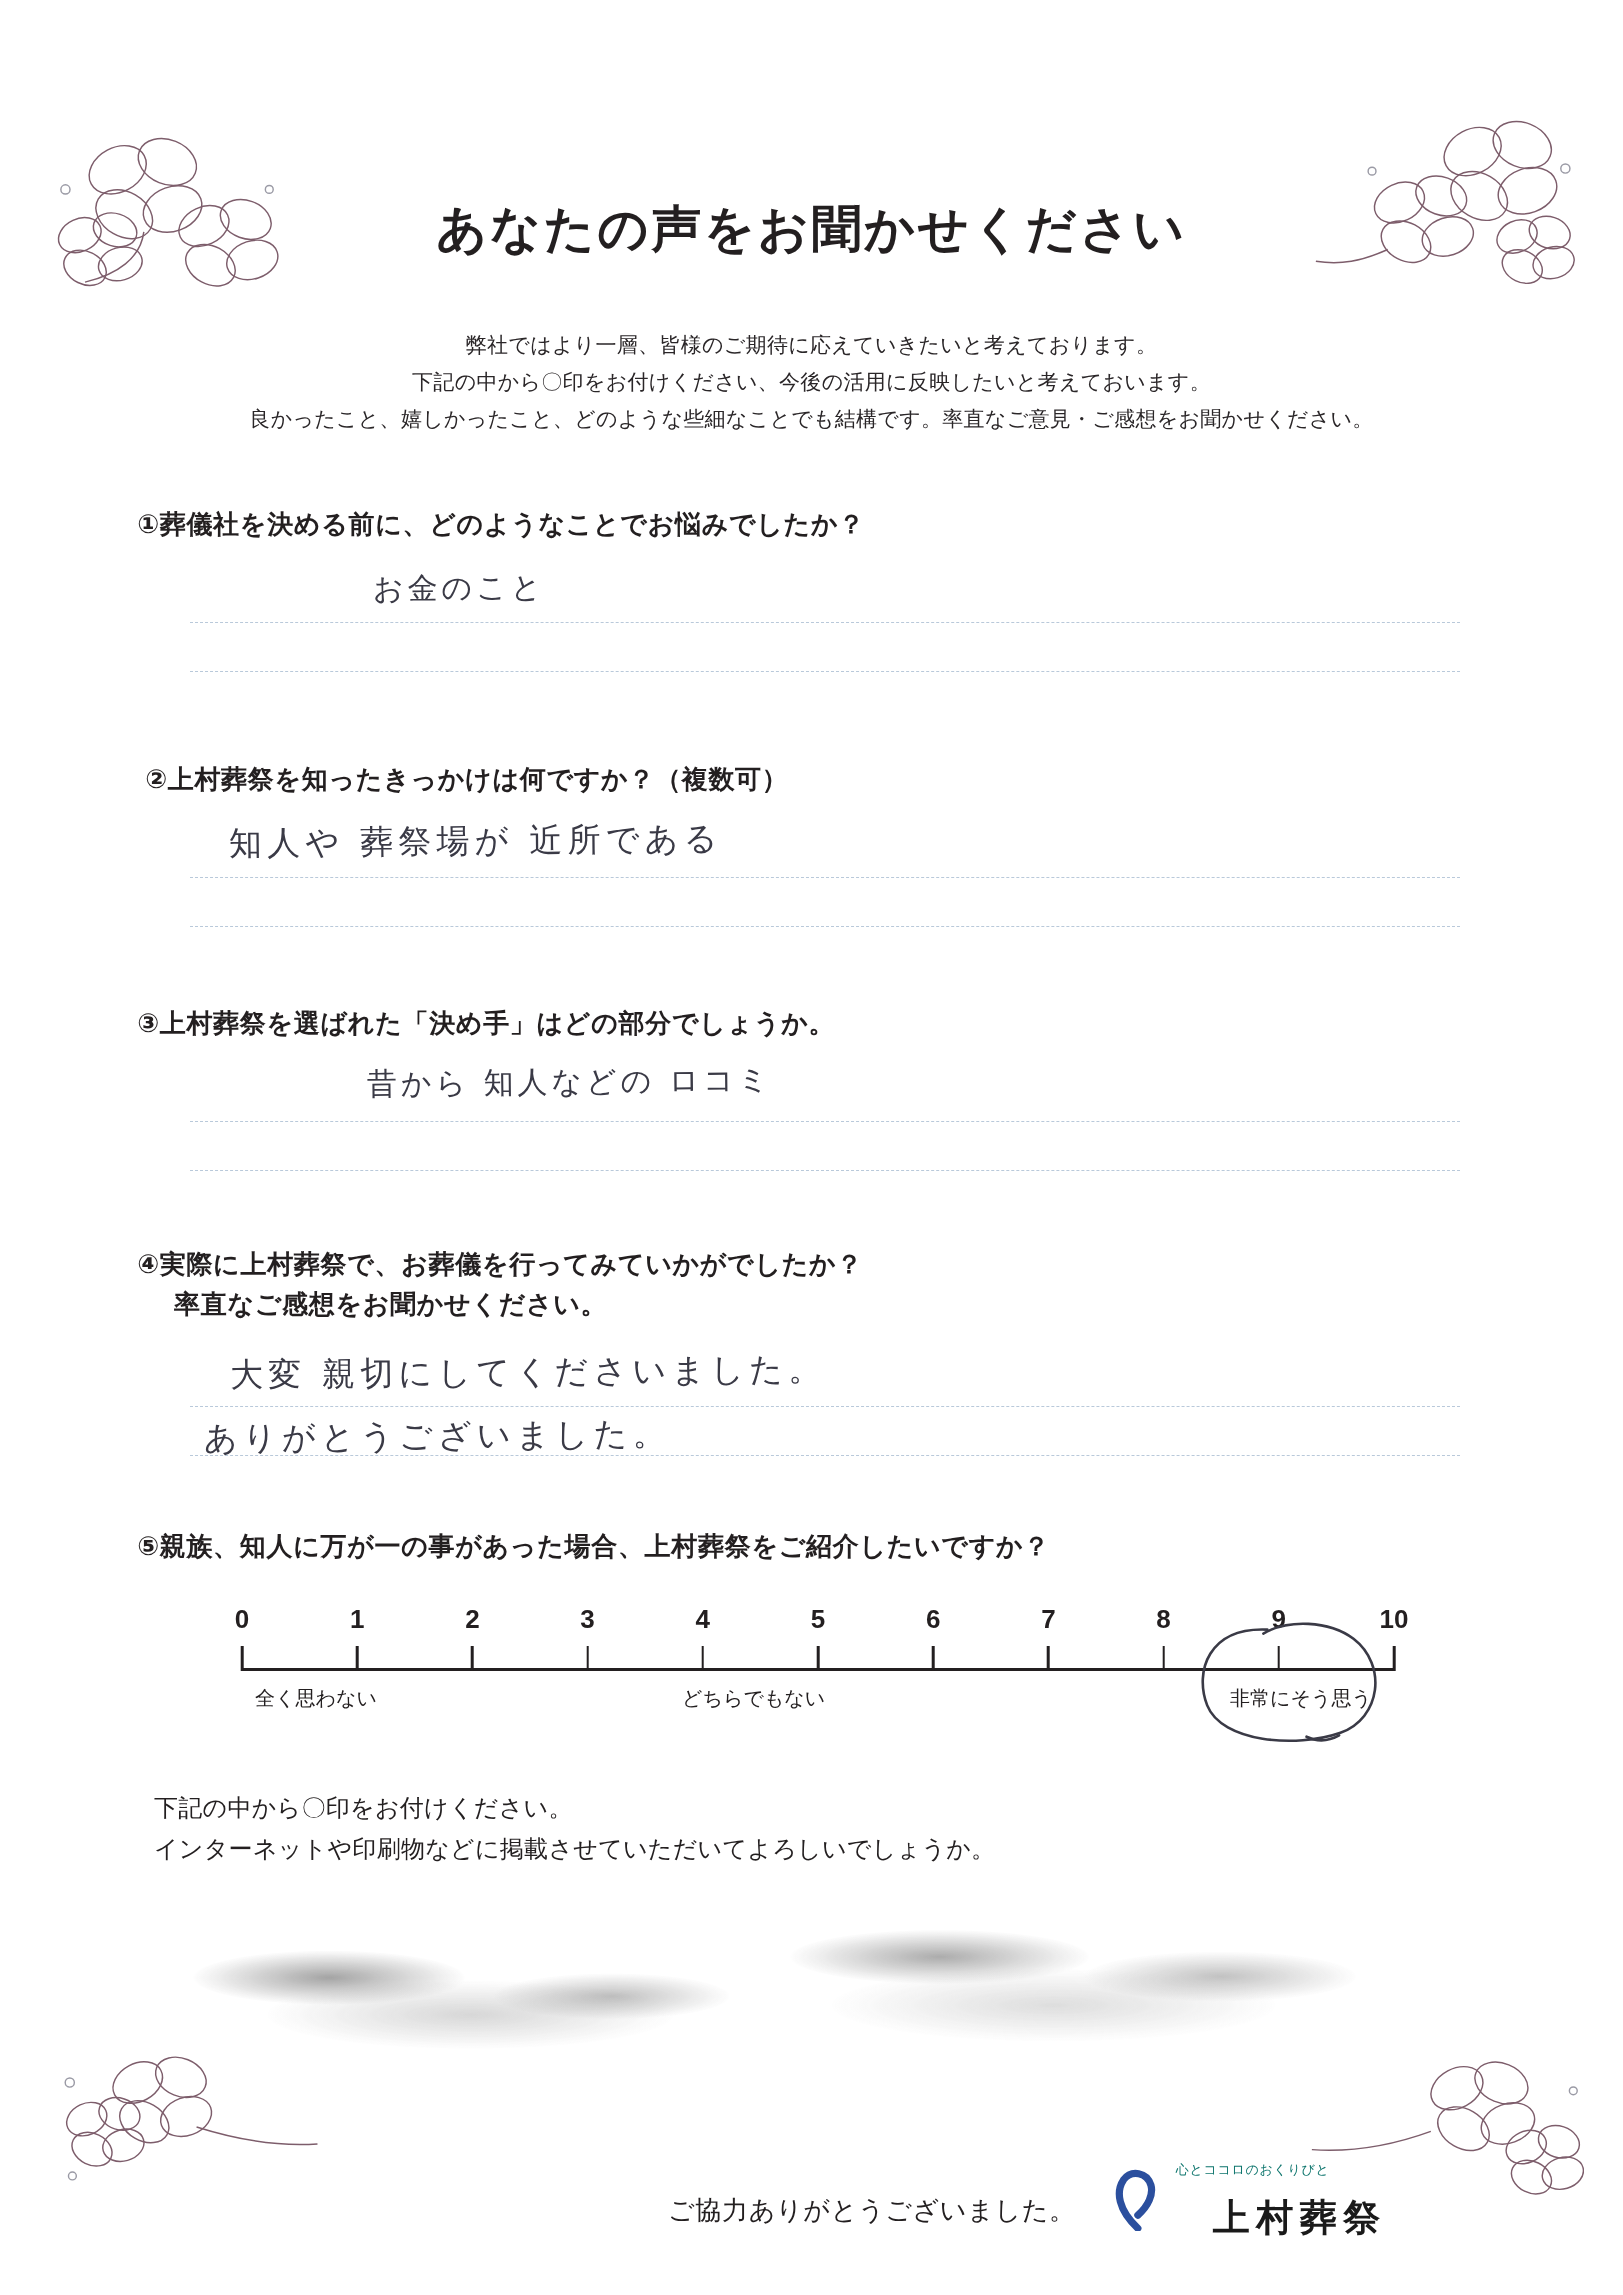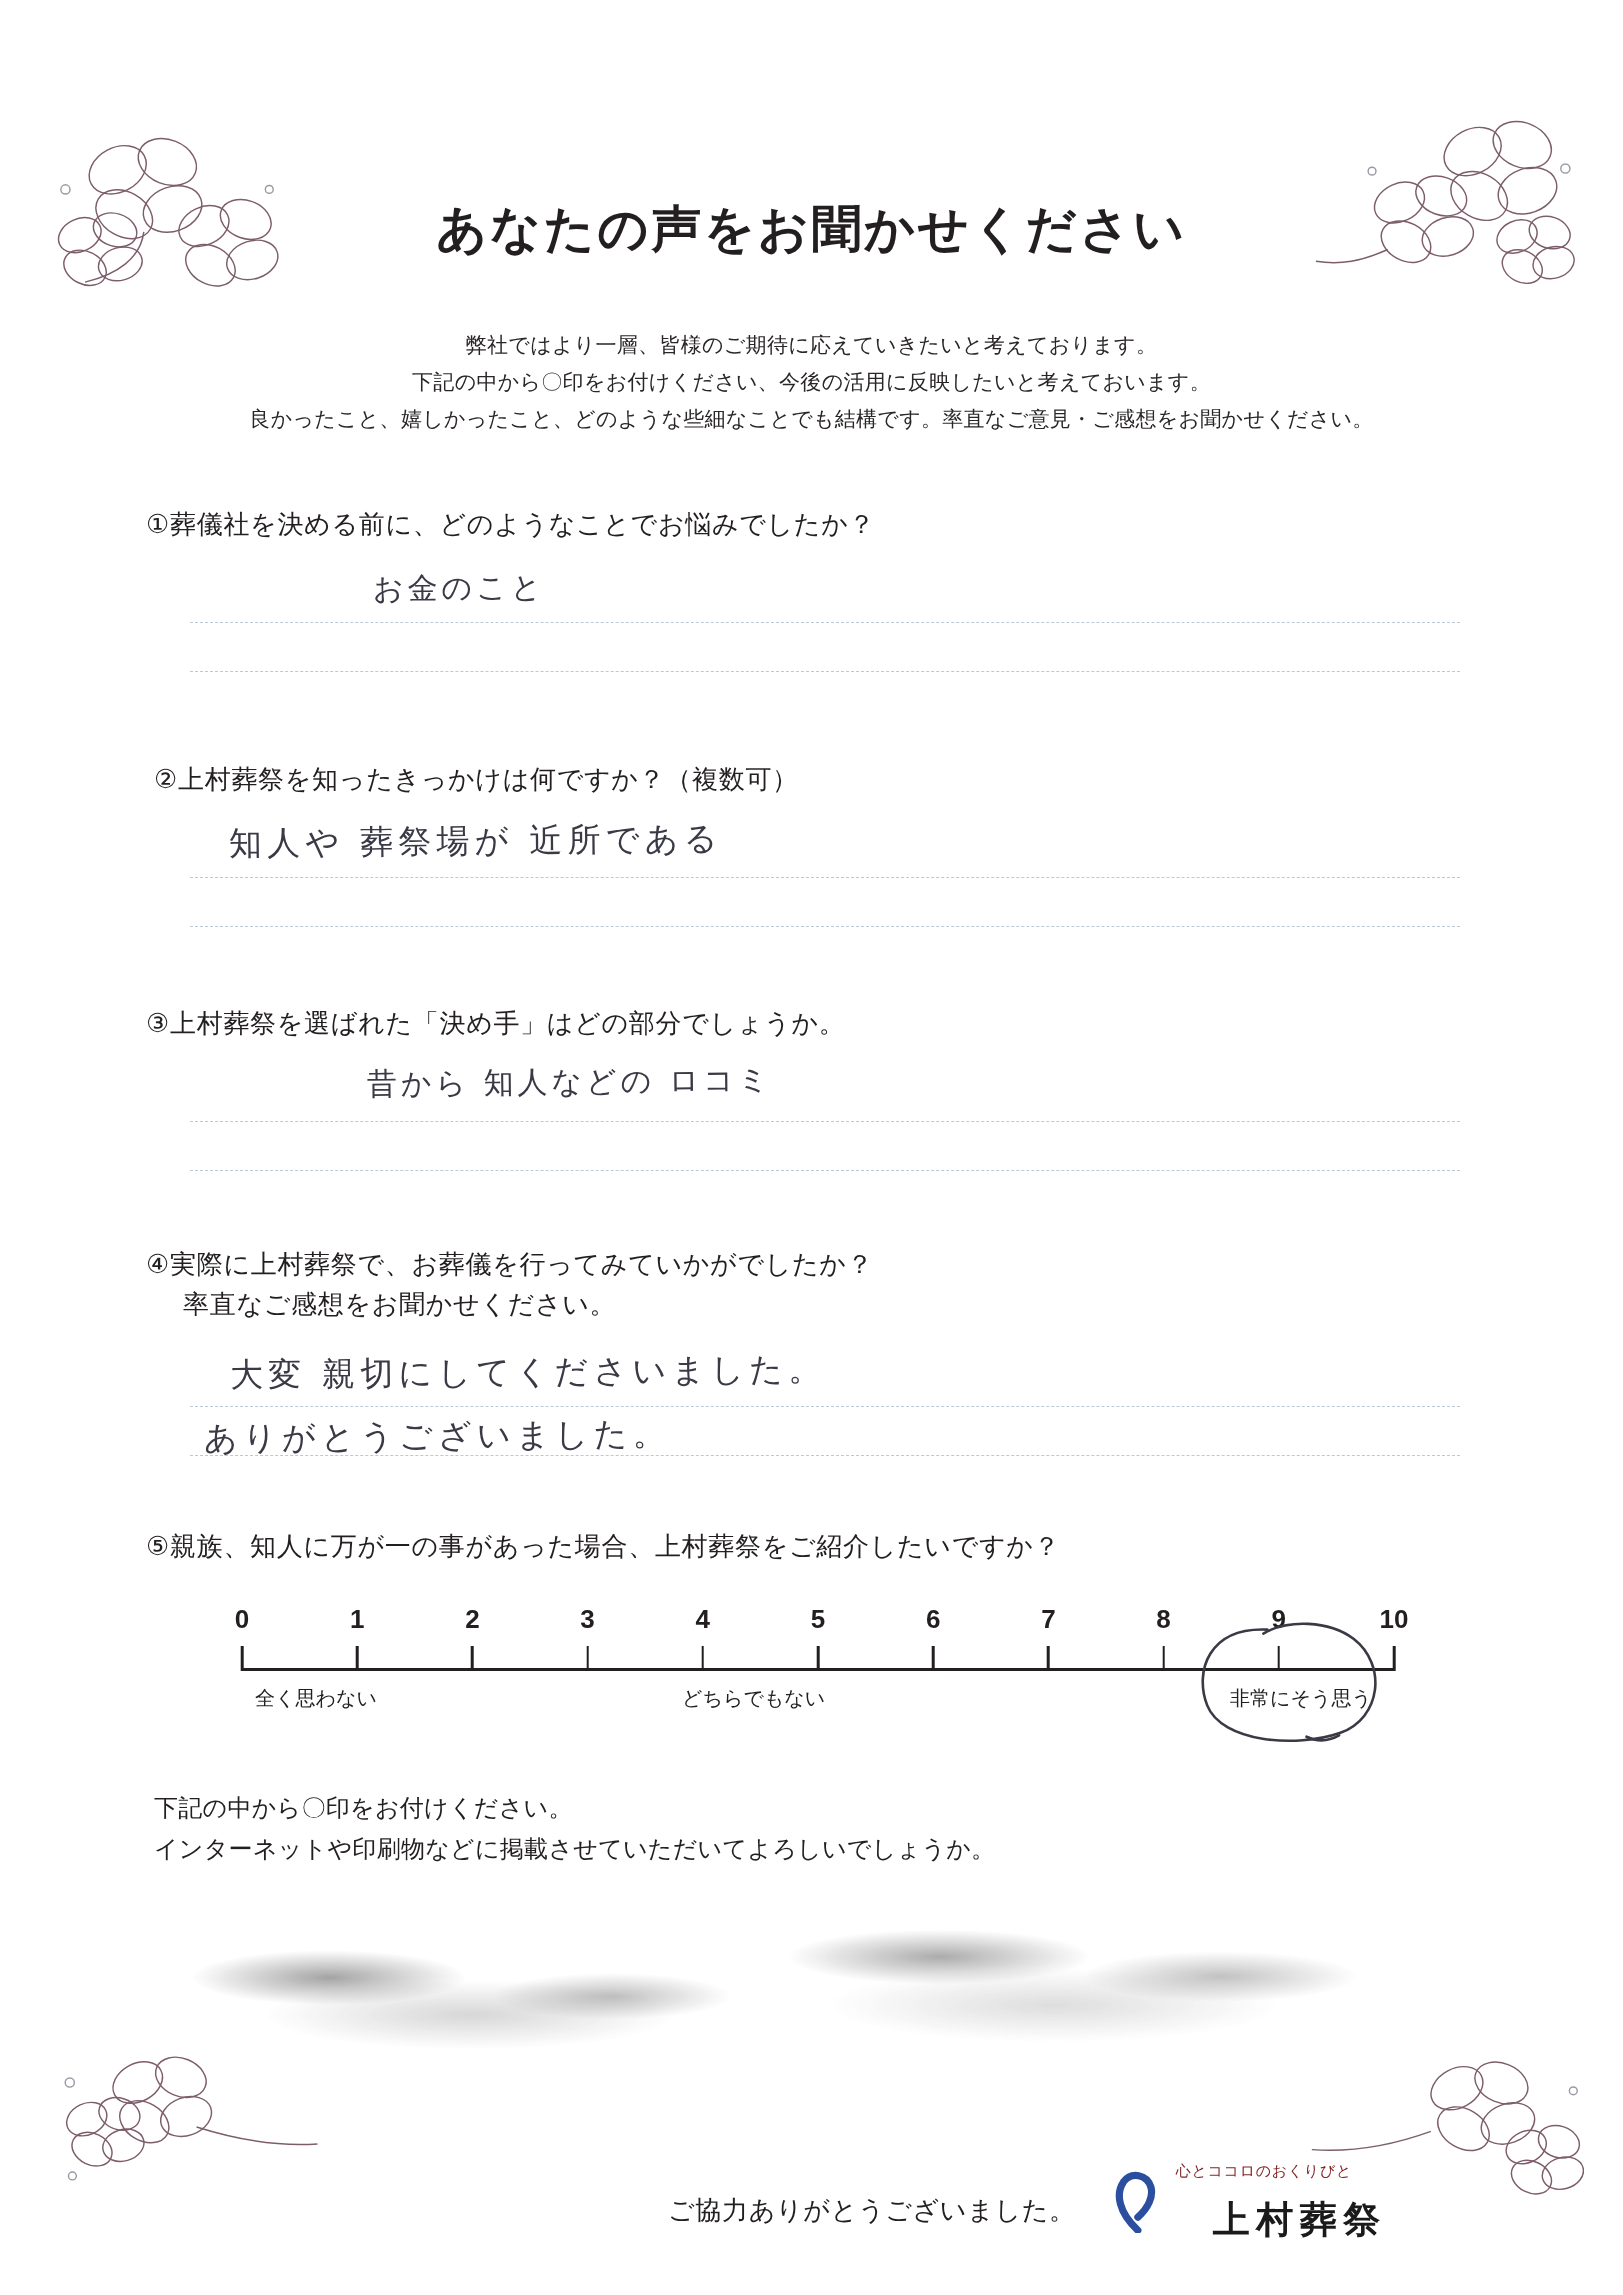--- a/index.html
+++ b/index.html
@@ -51,24 +51,24 @@
     font-size: 21px;
     line-height: 1.75;
     color: #2a2628;
     letter-spacing: 0.3px;
   }
   .intro div { white-space: nowrap; }
 
   
   .q {
     position: absolute;
-    left: 146px;
+    left: 137px;
     width: 1348px;
     font-size: 26px;
-    font-weight: 400;
+    font-weight: 700;
     letter-spacing: 0.7px;
     color: #231f20;
     line-height: 1.55;
   }
   .q .sub { display: block; padding-left: 37px; }
 
   
   .lines {
     position: absolute;
     left: 190px;
@@ -176,22 +176,22 @@
     position: absolute;
     left: 1113px;
     top: 2163px;
     display: flex;
     align-items: flex-end;
     gap: 11.8px;
   }
   .brand-heart { margin-bottom: 2.6px; }
   .brand-text { line-height: 1; }
   .brand-tag {
-    font-size: 15px;
-    color: #7f1d1d;
+    font-size: 13px;
+    color: #0f766e;
     letter-spacing: 0.7px;
     margin-bottom: 23px;
   }
   .brand-name {
     font-size: 37px;
     font-weight: 700;
     letter-spacing: 6.5px;
     color: #1a1a1a;
     margin-left: 37px;
   }

